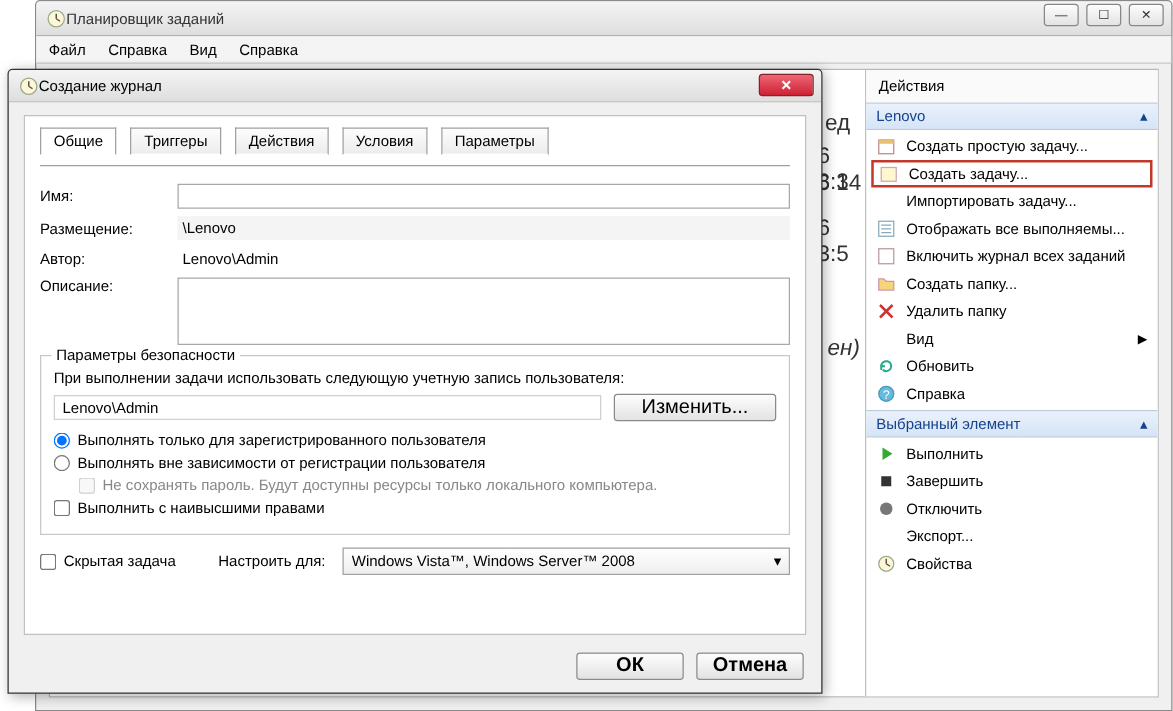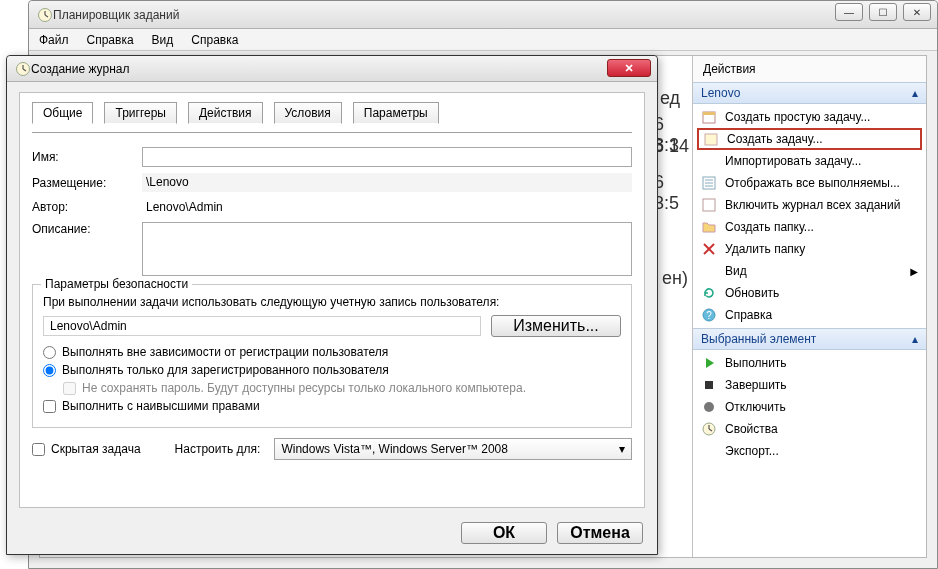--- a/index.html
+++ b/index.html
@@ -96,21 +96,21 @@
     <span>Справка</span>
   </div>
 
   <div class="main-body">
 
     <div class="bg-fragments">
       <div class="bg-col" style="left:620px; top:32px;">ед</div>
       <div class="bg-col" style="left:614px; top:58px;">6 8:3</div>
       <div class="bg-col" style="left:614px; top:80px;">6 14</div>
       <div class="bg-col" style="left:614px; top:116px;">6 3:5</div>
-      <div class="bg-col" style="left:622px; top:212px;">ен)</div>
+      <div class="bg-col" style="left:622px; top:212px;font-style:italic;">ен)</div>
     </div>
 
     <div class="actions-pane">
       <div class="actions-header">Действия</div>
       <div class="actions-section-header">
         <span>Lenovo</span>
         <span>▴</span>
       </div>
       <div class="actions-list">
         <div class="action-item">
@@ -217,32 +217,32 @@
         </div>
         <div class="action-item">
           <span class="action-icon">
               <svg viewBox="0 0 16 16">
                 <circle cx="8" cy="8" r="5" fill="#777"></circle>
               </svg>
             </span>
           <span>Отключить</span>
         </div>
         <div class="action-item">
+          <span class="action-icon"></span>
+          <span>Экспорт...</span>
+        </div>
+        <div class="action-item">
           <span class="action-icon">
               <svg class="clock-svg" viewBox="0 0 16 16">
                 <circle cx="8" cy="8" r="6"></circle>
                 <line x1="8" y1="8" x2="8" y2="4"></line>
                 <line x1="8" y1="8" x2="11" y2="10"></line>
               </svg>
             </span>
           <span>Свойства</span>
-        </div>
-        <div class="action-item">
-          <span class="action-icon"></span>
-          <span>Экспорт...</span>
         </div>
       </div>
     </div>
   </div>
 </div>
 
 <div class="dialog">
   <div class="dialog-titlebar">
     <svg class="ico clock-svg" viewBox="0 0 16 16">
         <circle cx="8" cy="8" r="6.5"></circle>
@@ -283,26 +283,26 @@
     </div>
 
     <div class="fieldset">
       <div class="fieldset-legend">Параметры безопасности</div>
       <div class="sec-text">При выполнении задачи использовать следующую учетную запись пользователя:</div>
       <div class="sec-row">
         <div class="sec-account">Lenovo\Admin</div>
         <div class="btn" style="width:130px">Изменить...</div>
       </div>
       <label class="radio-row">
+        <input type="radio" name="runmode" checked="" style="">
+        <span>Выполнять только для зарегистрированного пользователя</span>
+      </label>
+      <label class="radio-row">
         <input type="radio" name="runmode" style="">
         <span>Выполнять вне зависимости от регистрации пользователя</span>
-      </label>
-      <label class="radio-row">
-        <input type="radio" name="runmode" checked="" style="">
-        <span>Выполнять только для зарегистрированного пользователя</span>
       </label>
       <label class="radio-row indent">
         <input type="checkbox" disabled="" style="">
         <span>Не сохранять пароль. Будут доступны ресурсы только локального компьютера.</span>
       </label>
       <label class="check-row">
         <input type="checkbox" style="">
         <span>Выполнить с наивысшими правами</span>
       </label>
     </div>

